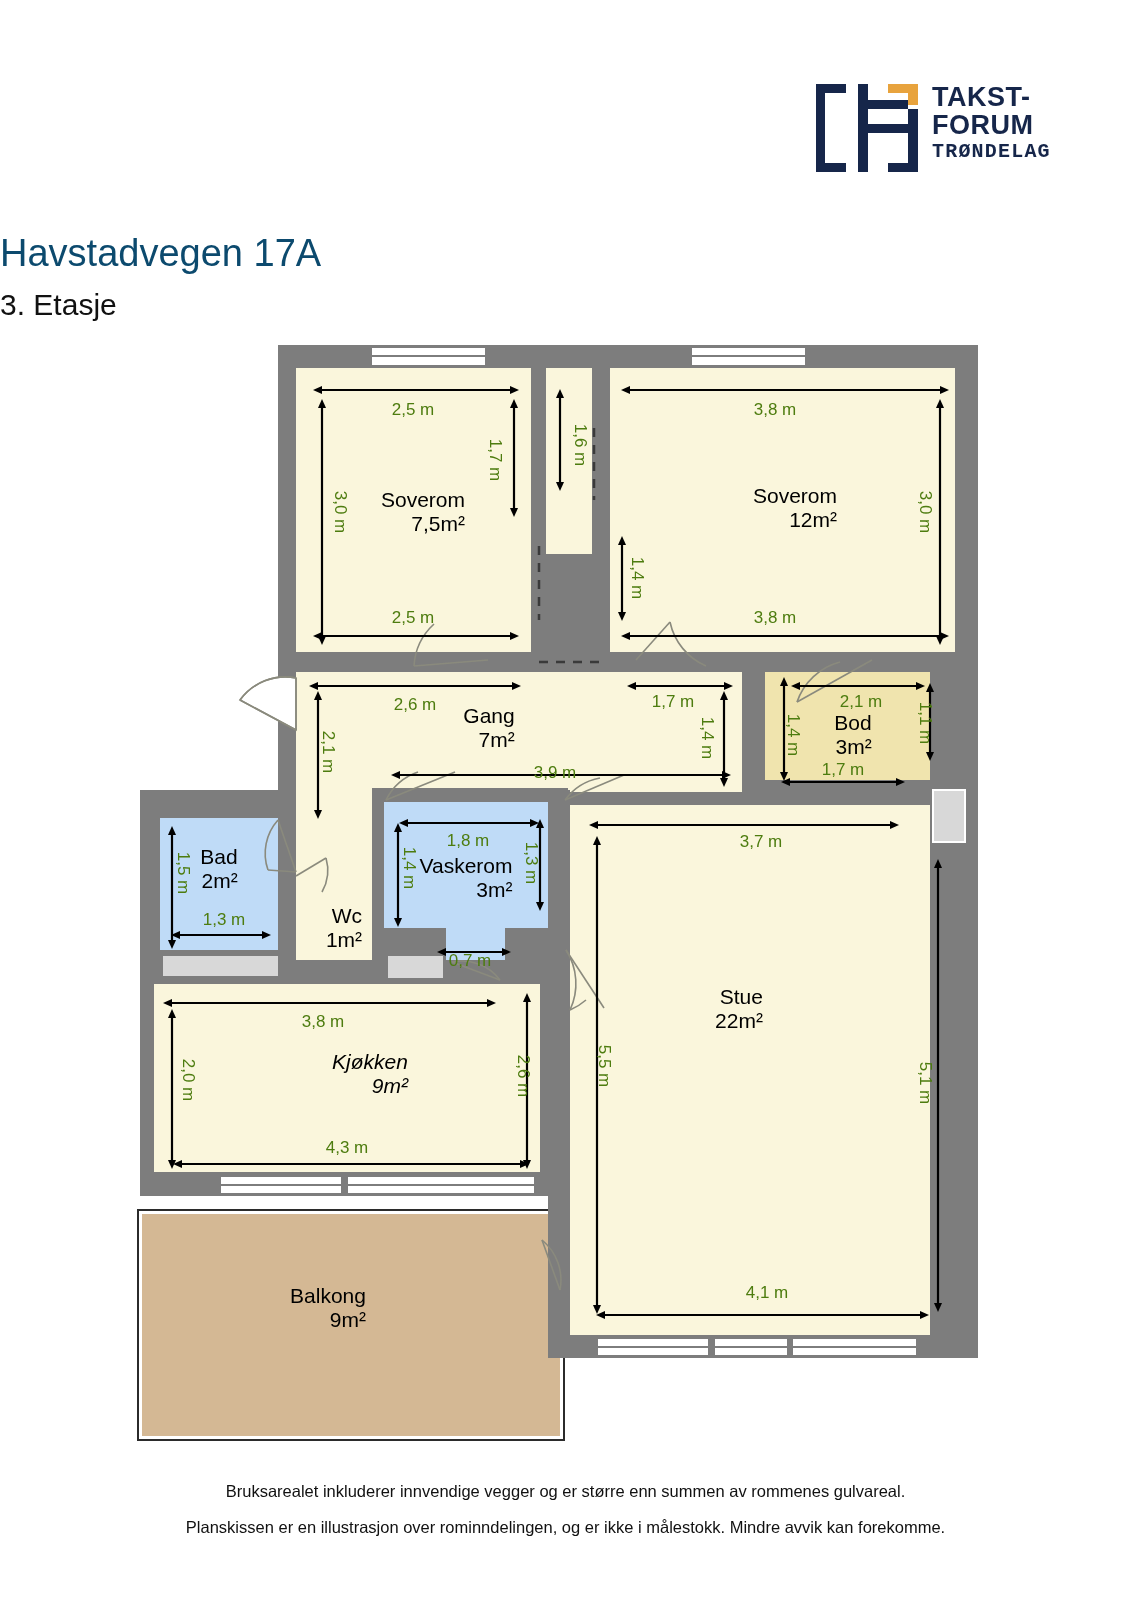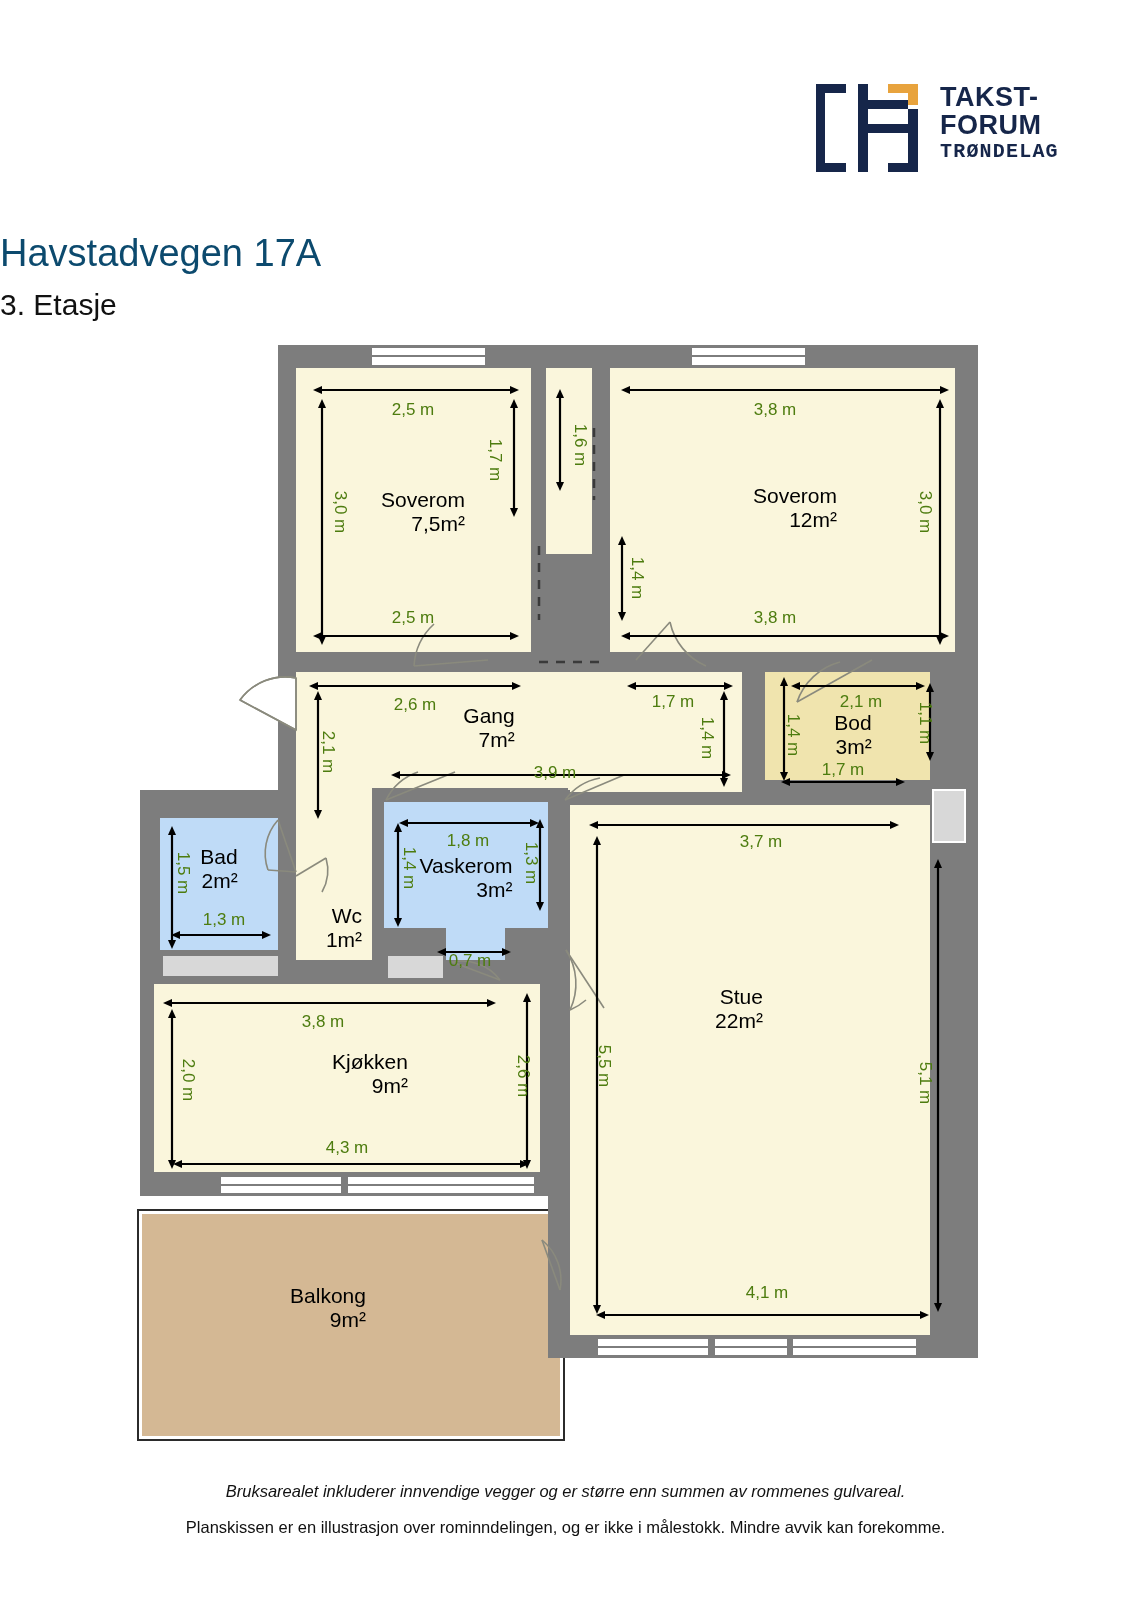--- a/index.html
+++ b/index.html
@@ -19,21 +19,21 @@
   
   #logo {
     position: absolute;
     left: 812px;
     top: 78px;
     width: 230px;
     height: 100px;
   }
   #logo .logo-text {
     position: absolute;
-    left: 128px;
+    left: 120px;
     top: 2px;
     font-weight: bold;
     color: #16264a;
     letter-spacing: 0.5px;
   }
   #logo .l1 { font-size: 27px; top: 4px; }
   #logo .l2 { font-size: 27px; top: 32px; }
   #logo .l3 { font-size: 20px; top: 62px; letter-spacing: 1.2px; font-family: Liberation Mono, monospace; }
 
   
@@ -53,21 +53,21 @@
   }
 
   
   .footer-line {
     position: absolute;
     left: 0; right: 0;
     text-align: center;
     font-size: 16.5px;
     color: #111;
   }
-  #footer1 { top: 1482px; font-style: italic; }
+  #footer1 { top: 1482px; }
   #footer2 { top: 1518px; }
 
   
   #plan {
     position: absolute;
     left: 0;
     top: 0;
     width: 1131px;
     height: 1600px;
   }
@@ -362,21 +362,21 @@
   <span class="ar">2m²</span>
 </div>
 <div class="rlabel" style="left:344px; top:928px;">
   <span class="nm">Wc</span>
   <span class="ar">1m²</span>
 </div>
 <div class="rlabel" style="left:466px; top:878px;">
   <span class="nm">Vaskerom</span>
   <span class="ar">3m²</span>
 </div>
-<div class="rlabel" style="left:370px; top:1074px;">
+<div class="rlabel" style="left:370px; top:1074px;font-style:italic;">
   <span class="nm">Kjøkken</span>
   <span class="ar">9m²</span>
 </div>
 <div class="rlabel" style="left:739px; top:1009px;">
   <span class="nm">Stue</span>
   <span class="ar">22m²</span>
 </div>
 <div class="rlabel" style="left:328px; top:1308px;">
   <span class="nm">Balkong</span>
   <span class="ar">9m²</span>

